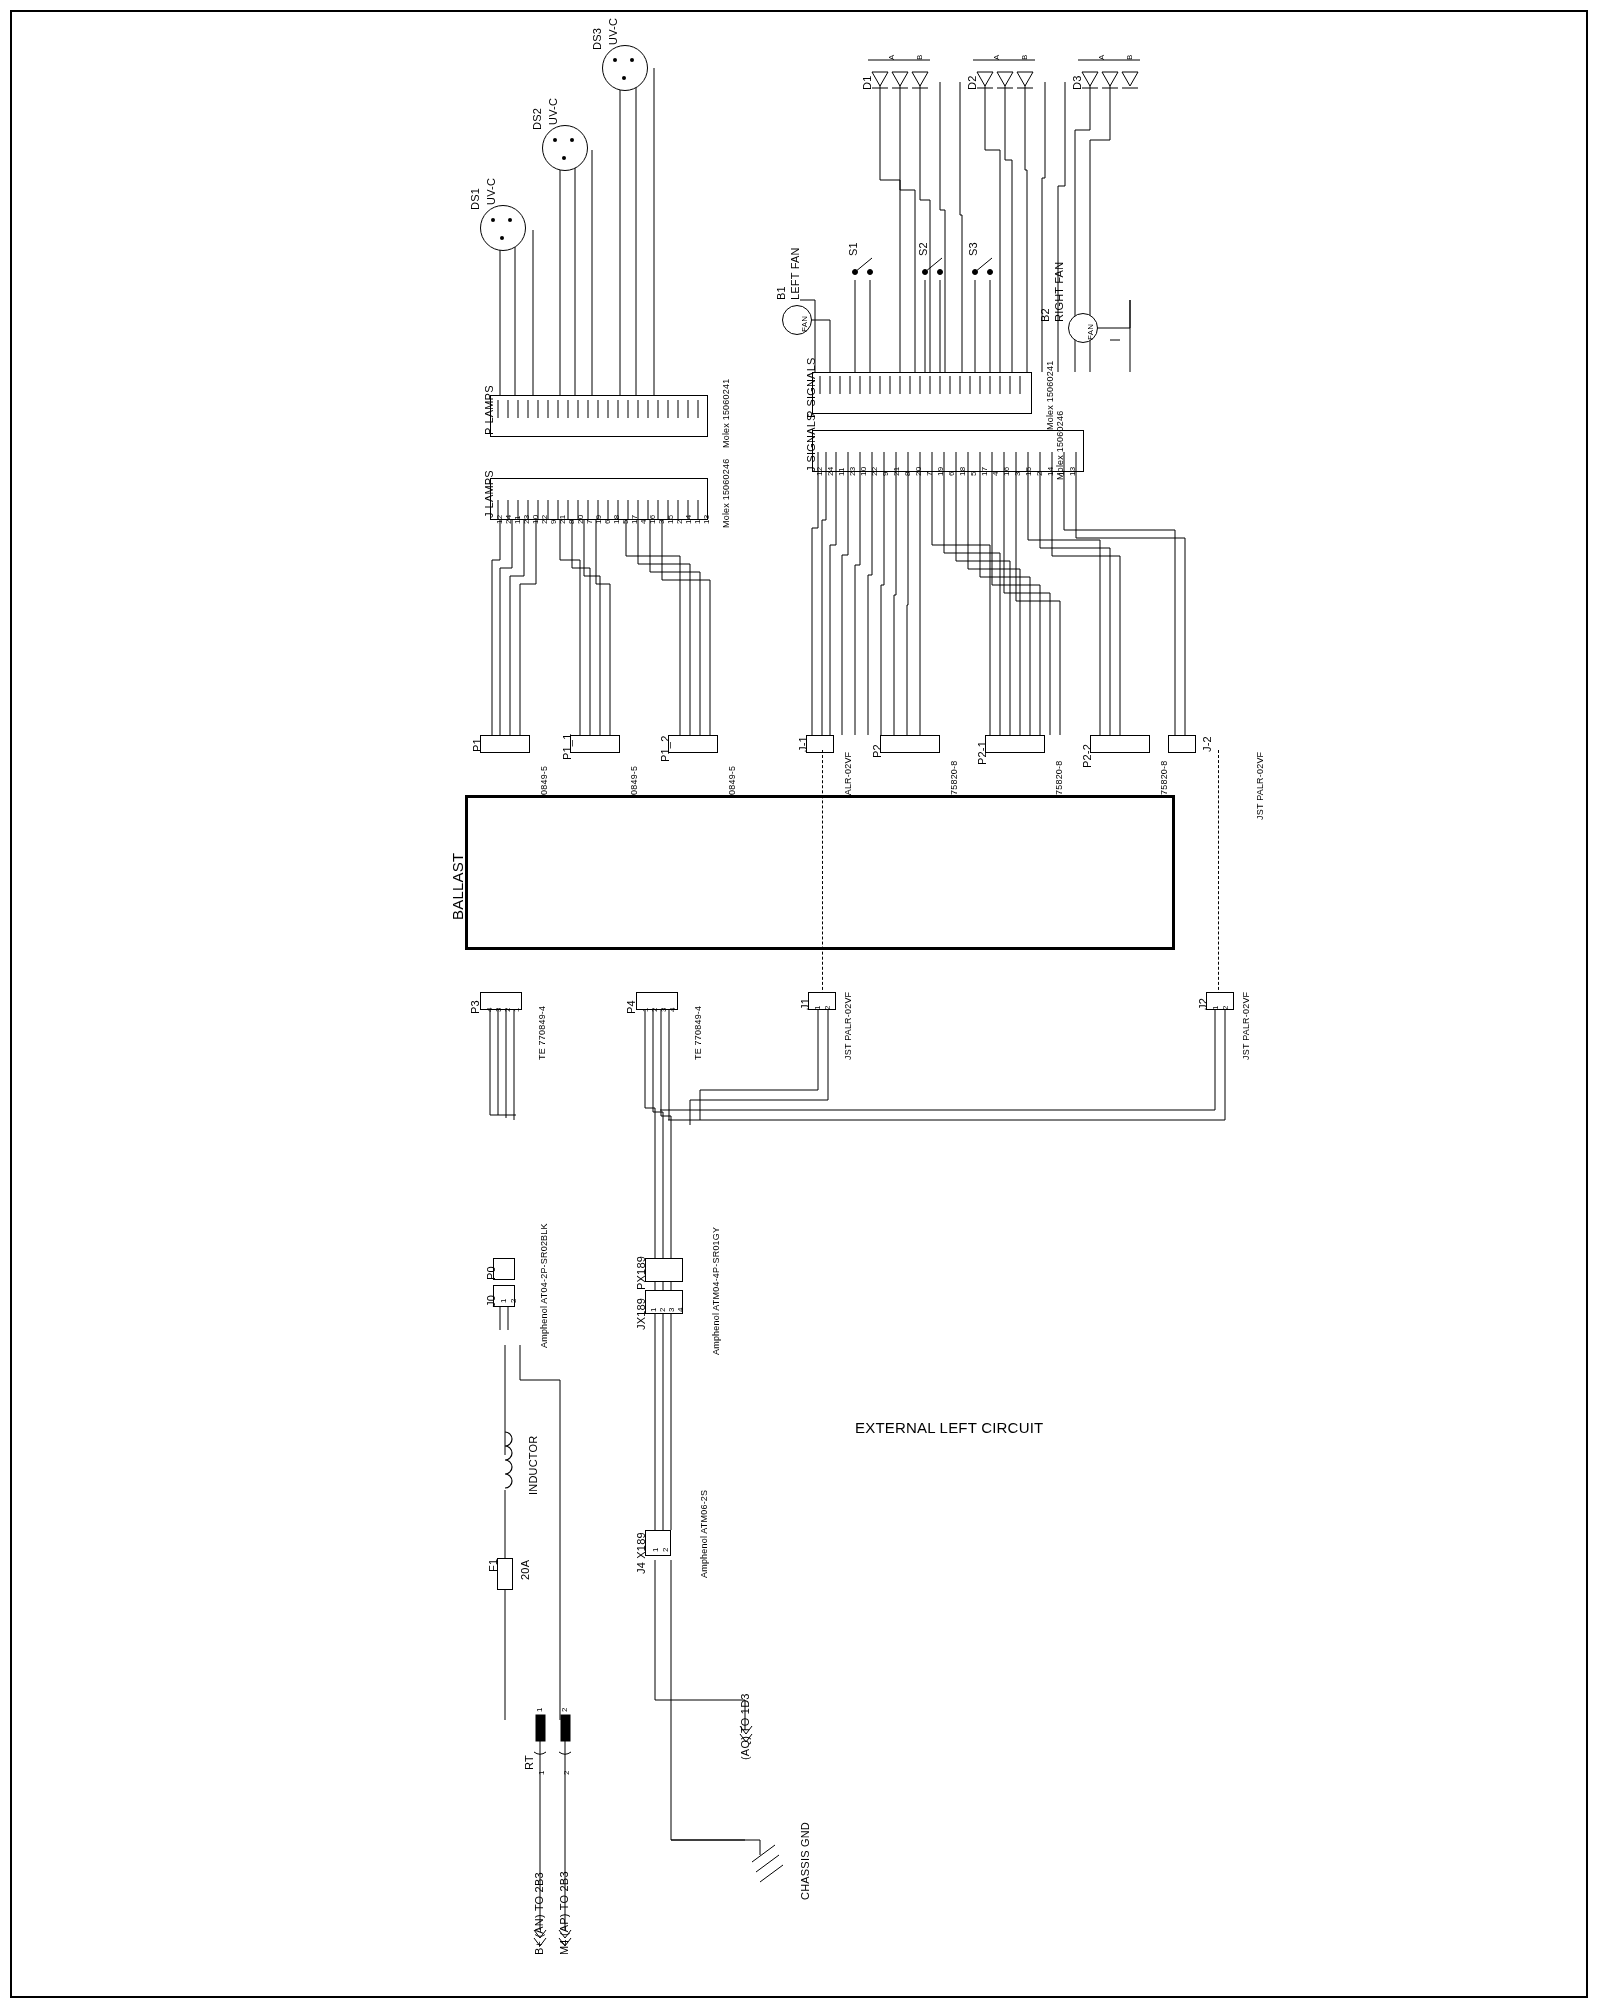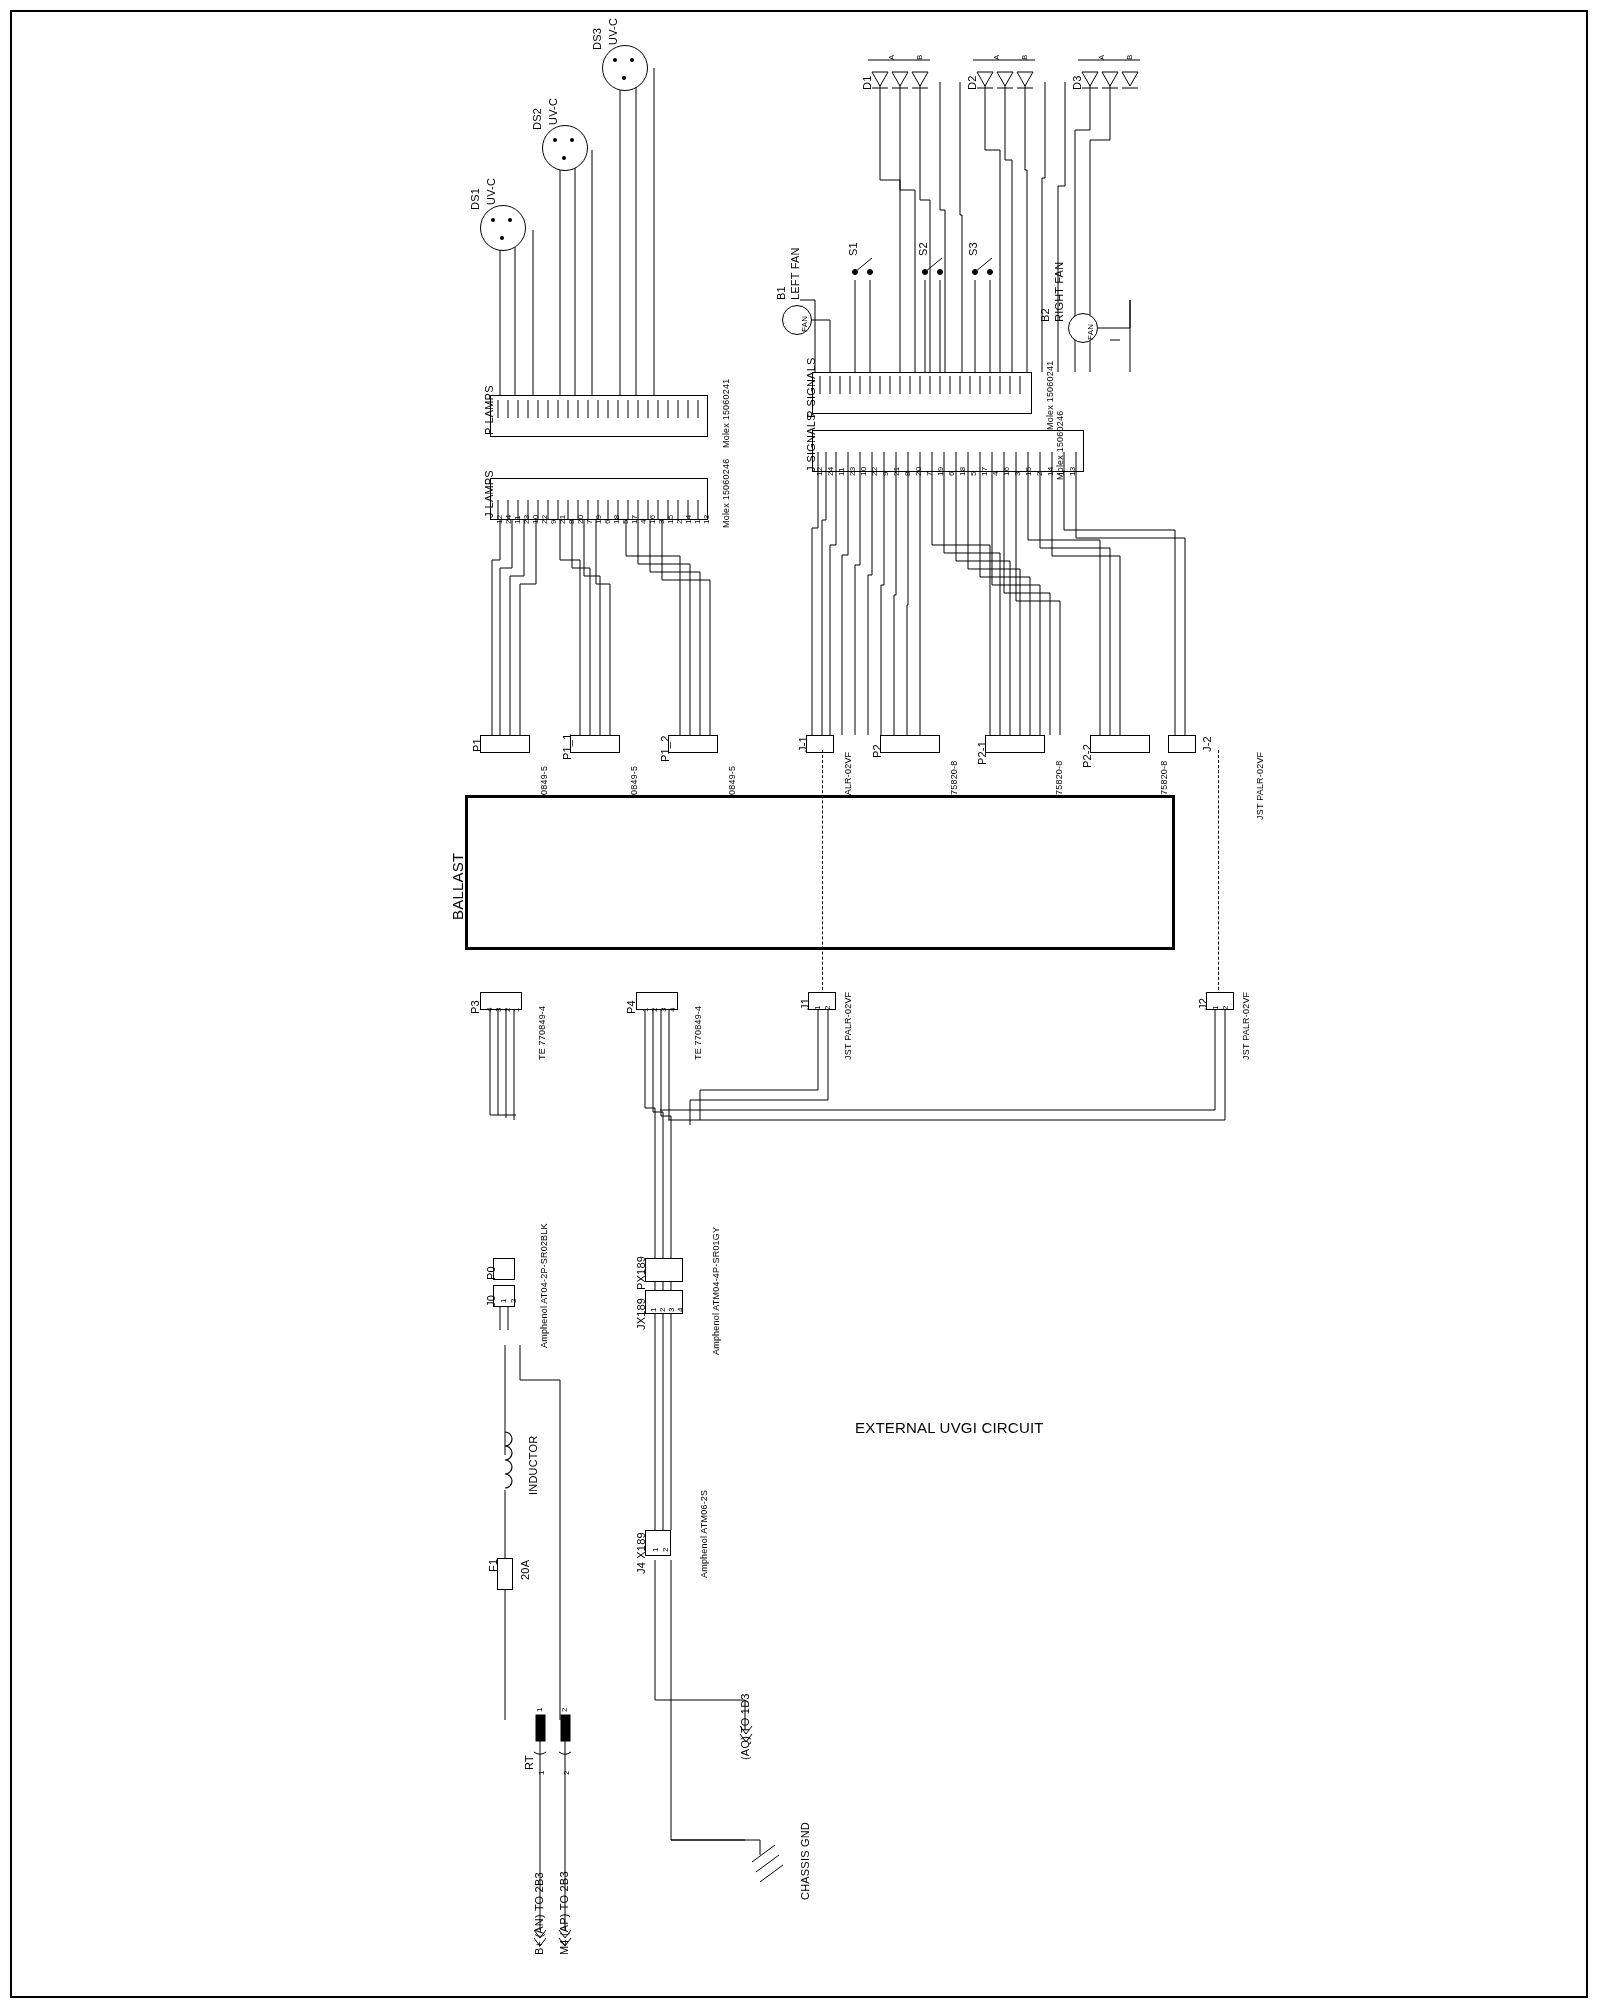--- a/index.html
+++ b/index.html
@@ -526,15 +526,15 @@
       <path d="M534 1930 l6 8 l6 -8 M534 1938 l6 8 l6 -8"></path>
       <path d="M559 1930 l6 8 l6 -8 M559 1938 l6 8 l6 -8"></path>
       <path d="M740 1726 l6 8 l6 -8 M740 1734 l6 8 l6 -8"></path>
     </g>
   </svg>
   <div class="lbl rot90" style="left:534px; top:1955px;">B+ (AN) TO 2B3</div>
   <div class="lbl rot90" style="left:559px; top:1955px;">M4 (AP) TO 2B3</div>
   <div class="lbl rot90" style="left:740px; top:1760px;">(AQ) TO 1D3</div>
   <div class="lbl rot90" style="left:800px; top:1900px;">CHASSIS GND</div>
 
-  <div class="lbl big" style="left:855px; top:1420px;">EXTERNAL UVGI CIRCUIT</div>
+  <div class="lbl big" style="left:855px; top:1420px;">EXTERNAL LEFT CIRCUIT</div>
 
 </div>
 
 </body></html>

